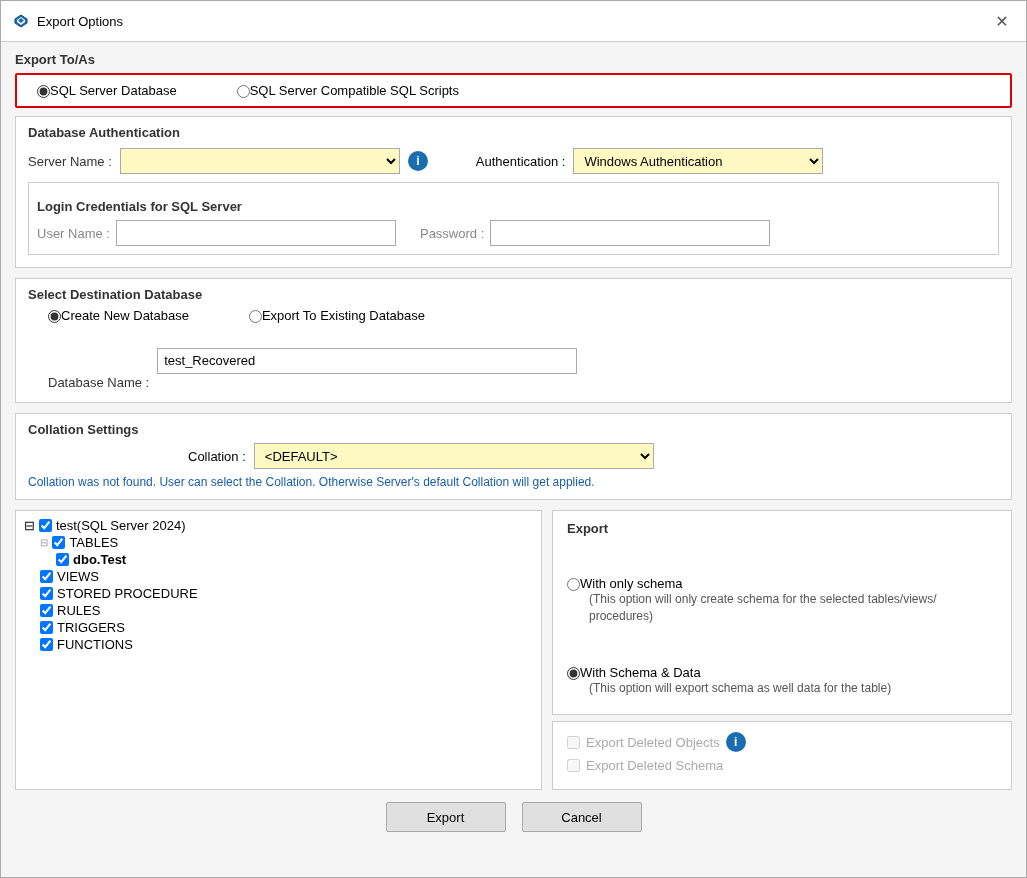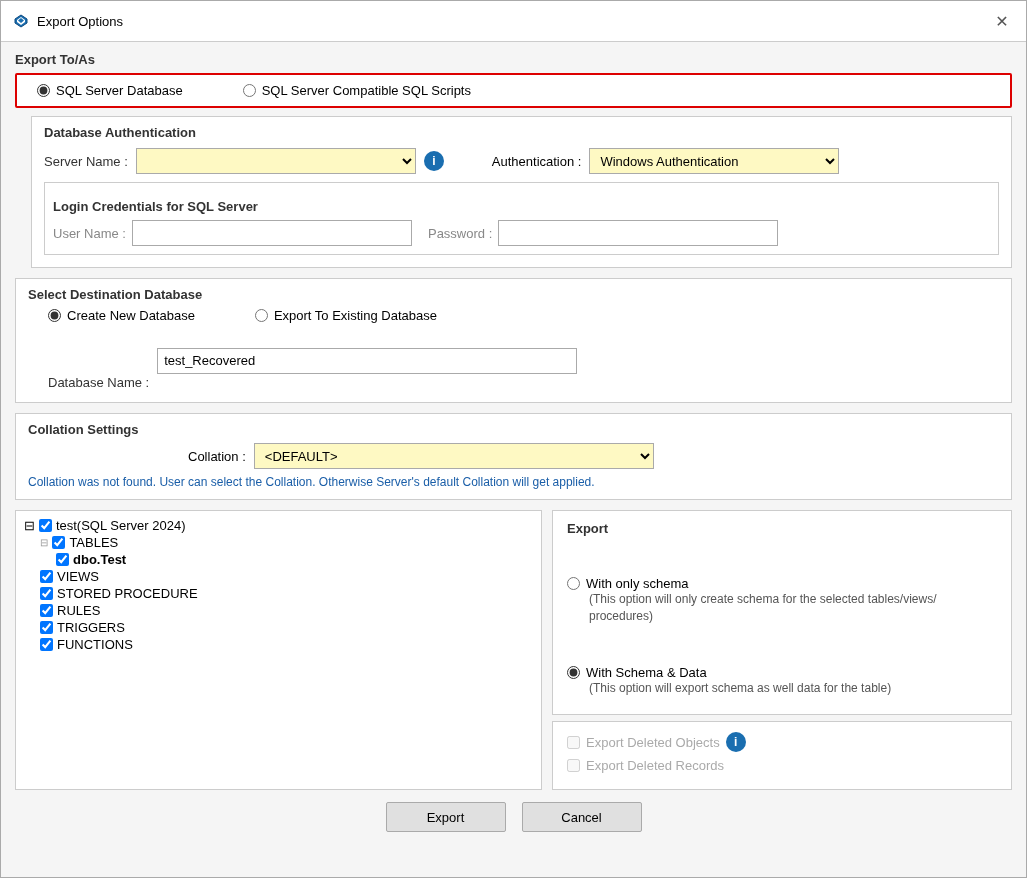--- a/index.html
+++ b/index.html
@@ -76,35 +76,33 @@
       border-radius: 2px;
       padding: 8px 20px;
       display: flex;
       align-items: center;
       gap: 60px;
       background: #fff;
       margin-top: 4px;
     }
     .radio-label {
       display: flex;
-      align-items: center;
-      gap: 6px;
+      align-items: flex-end;
       cursor: pointer;
       font-size: 13px;
     }
     input[type="radio"] { cursor: pointer; accent-color: #333; }
     input[type="checkbox"] { cursor: pointer; }
 
     
     .db-auth-section {
       border: 1px solid #ccc;
       background: #fff;
       padding: 8px 12px 12px 12px;
       margin-bottom: 10px;
-      margin-left: 16px;
     }
     .db-auth-section .section-label {
       margin-bottom: 8px;
     }
     .field-row {
       display: flex;
       align-items: center;
       gap: 8px;
       margin-bottom: 8px;
     }
@@ -162,21 +160,21 @@
     }
     .login-credentials-title {
       font-size: 13px;
       font-weight: 600;
       color: #333;
       margin-bottom: 6px;
     }
     .credentials-row {
       display: flex;
       align-items: center;
-      gap: 16px;
+      gap: 24px;
     }
     .cred-field {
       display: flex;
       align-items: center;
       gap: 6px;
     }
     .cred-label {
       color: #888;
       font-size: 13px;
       white-space: nowrap;
@@ -465,21 +463,21 @@
         </div>
 
         <div class="deleted-section">
           <div class="deleted-item">
             <input type="checkbox" disabled="" style="">
             <label>Export Deleted Objects</label>
             <span class="info-icon">i</span>
           </div>
           <div class="deleted-item">
             <input type="checkbox" disabled="" style="">
-            <label>Export Deleted Records</label>
+            <label>Export Deleted Schema</label>
           </div>
         </div>
 
       </div>
     </div>
 
     <div class="action-row">
       <button class="action-btn">Export</button>
       <button class="action-btn">Cancel</button>
     </div>

